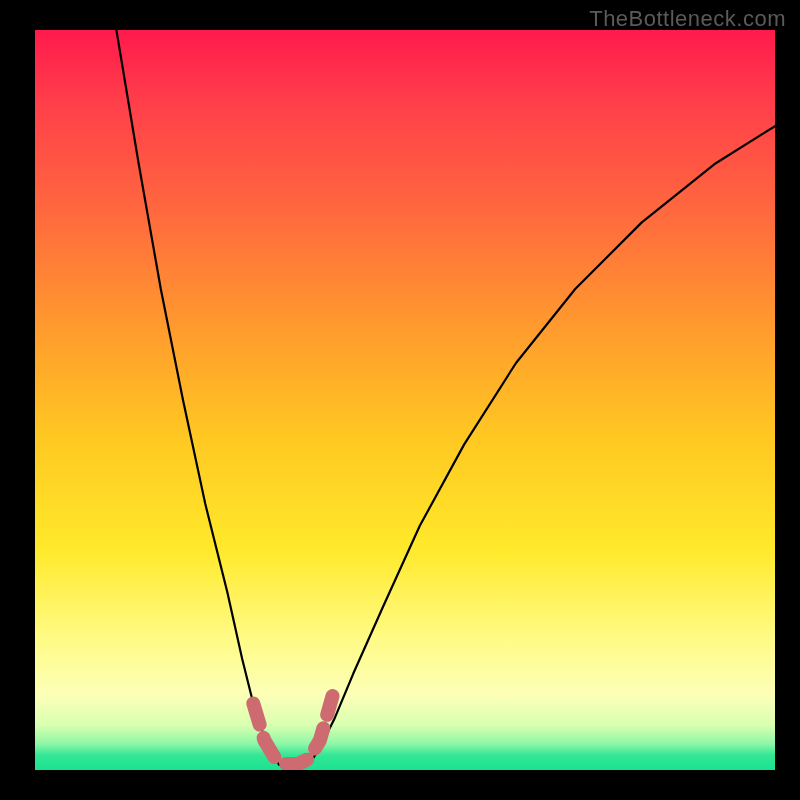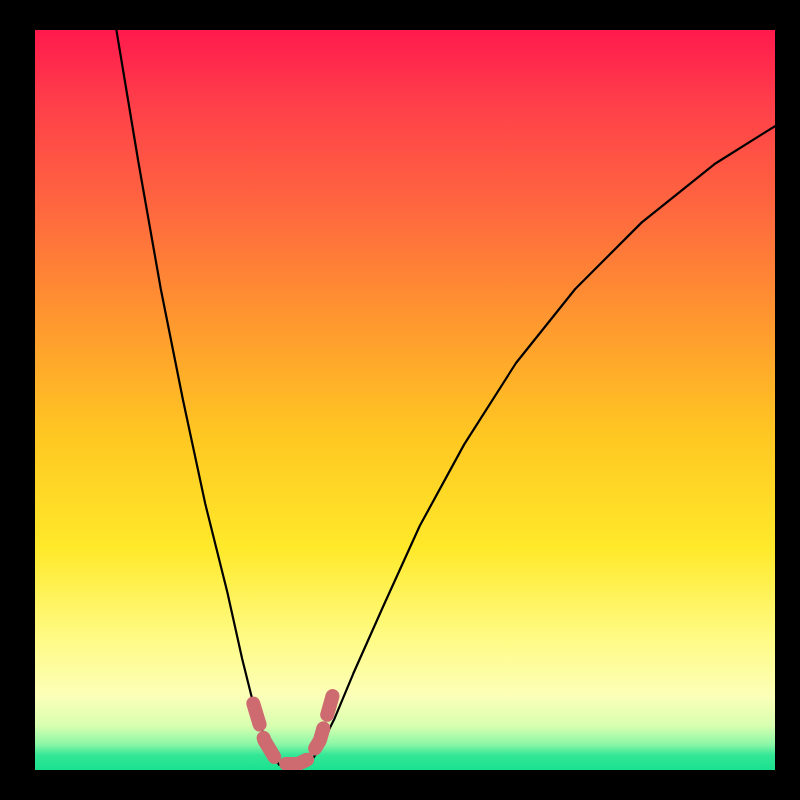--- a/index.html
+++ b/index.html
@@ -78,20 +78,21 @@
     stroke-linecap: round;
     stroke-linejoin: round;
     stroke-dasharray: 22 14;
   }
 </style>
 </head>
 <body>
 
 <div class="outer">
 
+  <div class="watermark">TheBottleneck.com</div>
 
   <div class="plot-frame">
     <div class="gradient"></div>
 
     <svg class="curves" viewBox="0 0 740 740" preserveAspectRatio="none">
       <path id="series-left" class="curve" d="M81.4 0.0 L103.6 133.2 L125.8 259.0 L148.0 370.0 L170.2 473.6 L192.4 562.4 L207.2 629.0 L218.3 673.4 L227.9 703.0 L235.3 717.8 L240.5 728.9 L244.2 734.8"></path>
       <path id="series-right" class="curve" d="M273.8 734.8 L284.9 717.8 L299.7 688.2 L318.2 643.8 L347.8 577.2 L384.8 495.8 L429.2 414.4 L481.0 333.0 L540.2 259.0 L606.8 192.4 L680.8 133.2 L740.0 96.2"></path>
       <path id="series-dash" class="dash" d="M218.3 673.4 L229.4 710.4 L240.5 728.9 L251.6 734.1 L262.7 734.1 L273.8 728.9 L284.9 710.4 L297.5 666.0"></path>
     </svg>
   </div>

